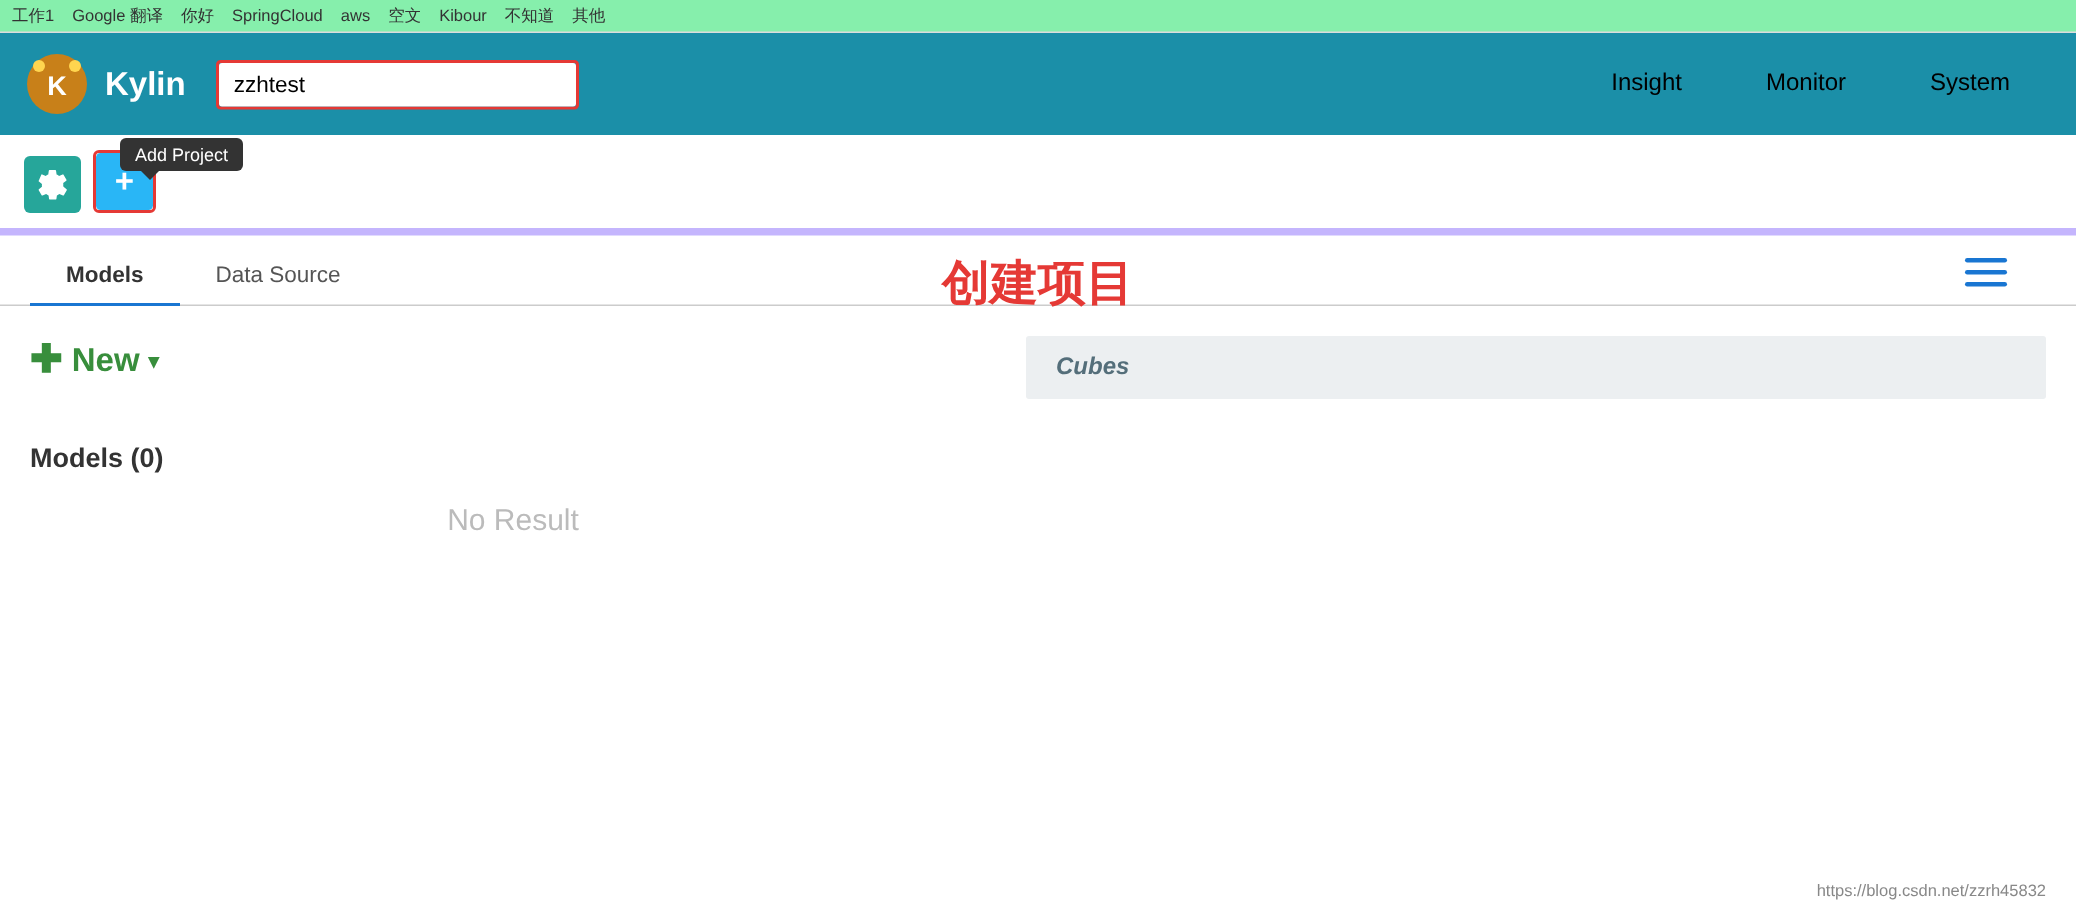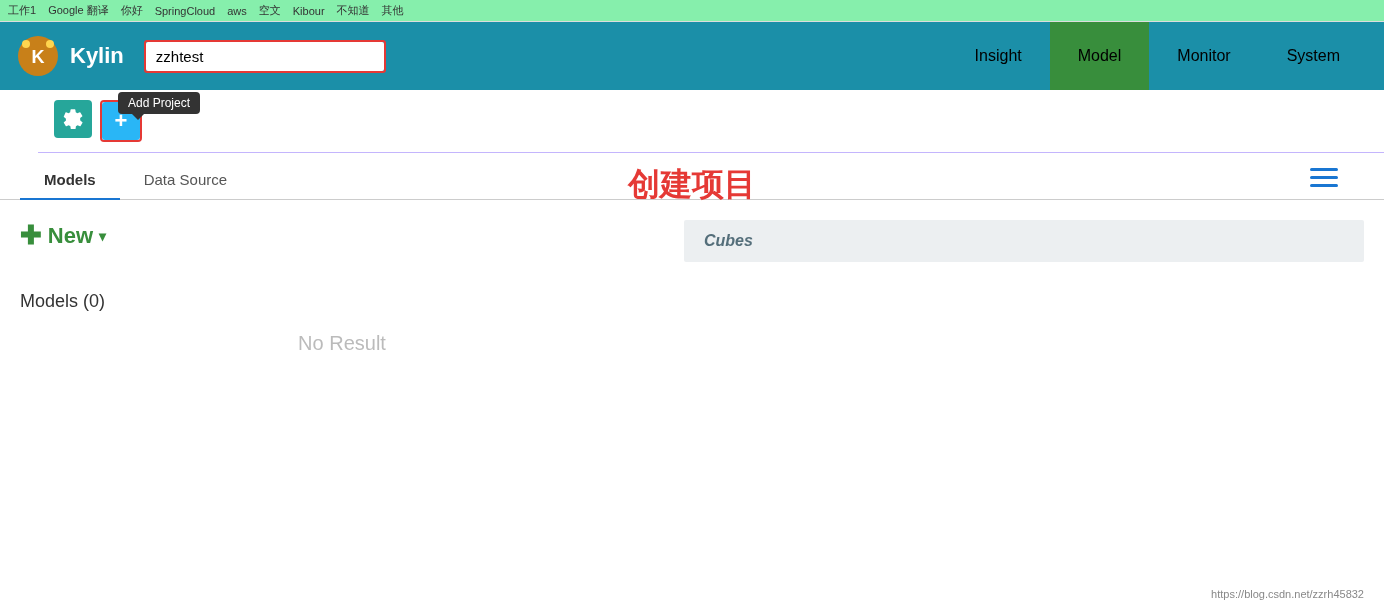--- a/index.html
+++ b/index.html
@@ -83,25 +83,24 @@
 
     .nav-item.active-model {
       background: #388e3c;
     }
 
     
     .toolbar {
       background: #fff;
       padding: 10px 16px;
       display: flex;
-      align-items: flex-start;
+      align-items: flex-end;
       gap: 8px;
-      border-bottom: 1px solid #c4b5fd;
+      border-bottom: 5px solid #c4b5fd;
       position: relative;
-      margin-left: 38px;
     }
 
     .toolbar-gear-btn {
       background: #26a69a;
       border: none;
       border-radius: 4px;
       width: 38px;
       height: 38px;
       display: flex;
       align-items: center;
@@ -266,21 +265,21 @@
       padding: 12px 20px;
       font-size: 16px;
       font-weight: 600;
       color: #546e7a;
       border-radius: 2px;
     }
 
     
     .models-count {
       font-size: 18px;
-      font-weight: 400;
+      font-weight: 700;
       color: #333;
       margin-top: 20px;
       margin-bottom: 16px;
     }
 
     
     .no-result {
       color: #bbb;
       font-size: 20px;
       text-align: center;
@@ -323,21 +322,20 @@
     </svg>
     <span class="navbar-title">Kylin</span>
   </div>
 
   <div class="navbar-project-input-wrapper">
     <input class="navbar-project-input" type="text" value="zzhtest" style="">
   </div>
 
   <div class="navbar-nav">
     <a class="nav-item">Insight</a>
-    <a class="nav-item active-model">Model</a>
     <a class="nav-item">Monitor</a>
     <a class="nav-item">System</a>
   </div>
 </nav>
 
 <div class="toolbar">
   <div class="add-project-tooltip">Add Project</div>
   <button class="toolbar-gear-btn">
     <svg width="20" height="20" viewBox="0 0 20 20" fill="white">
       <path d="M10 12.5a2.5 2.5 0 100-5 2.5 2.5 0 000 5z"></path>

